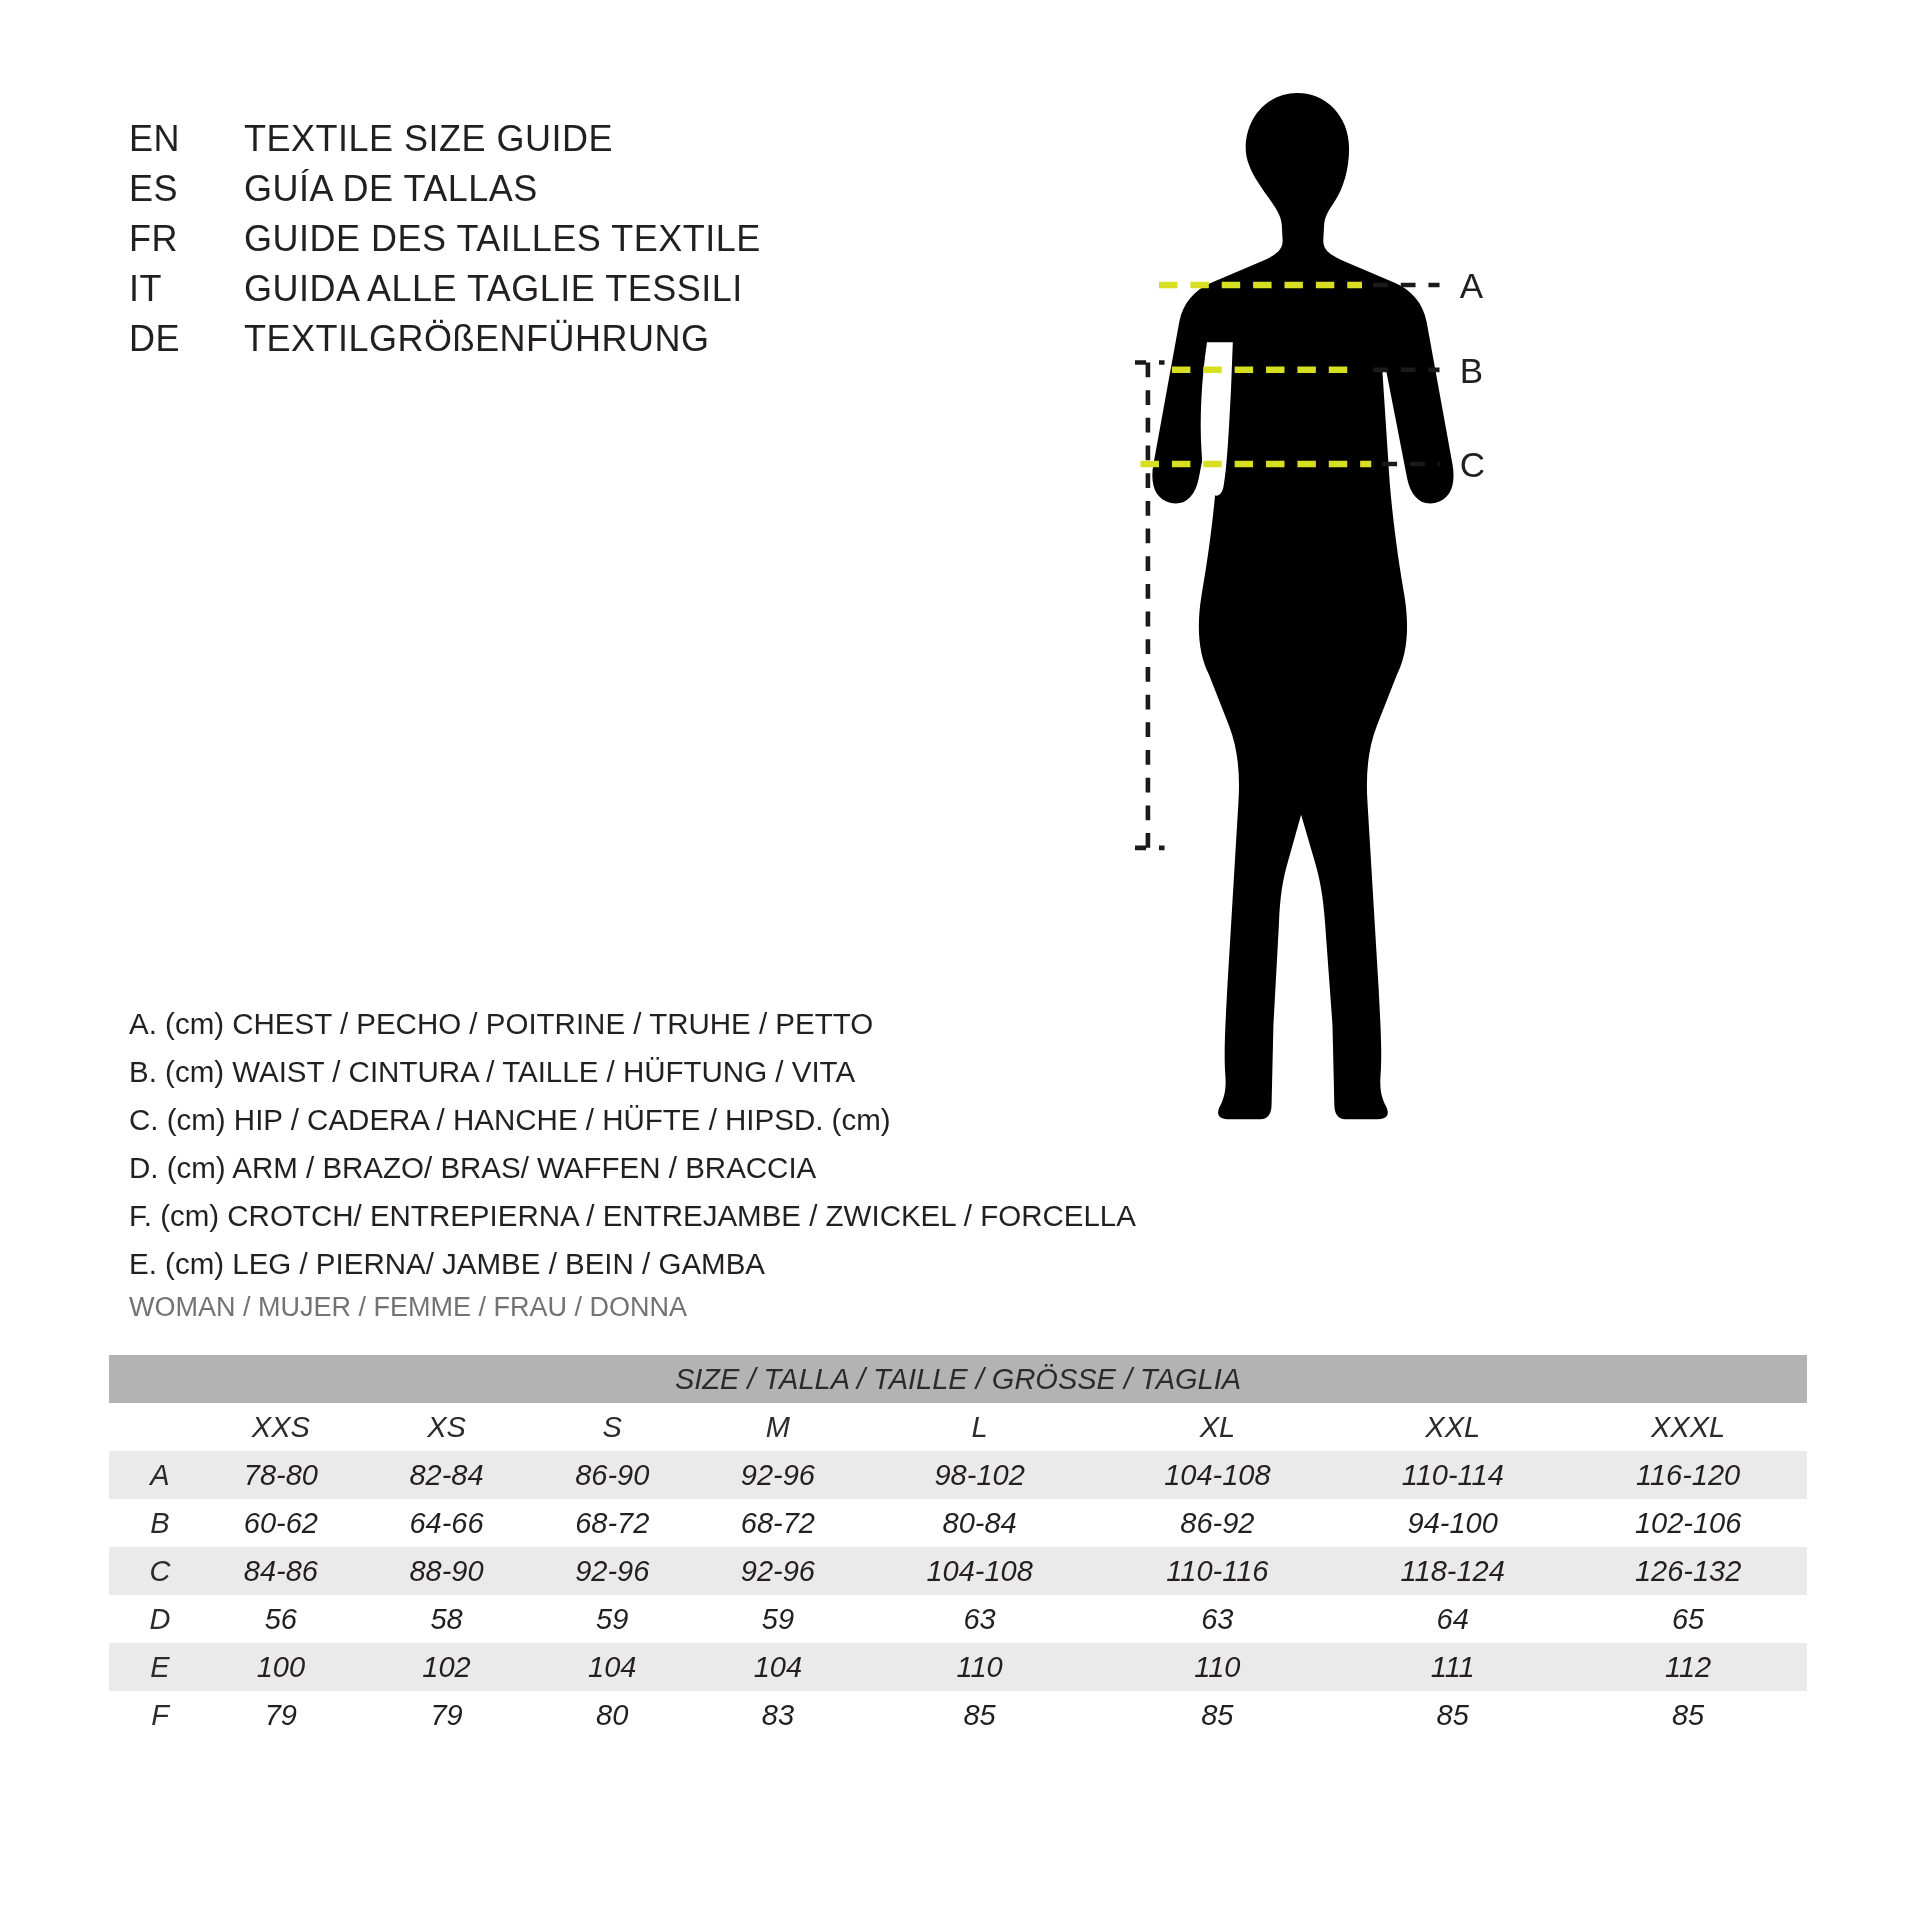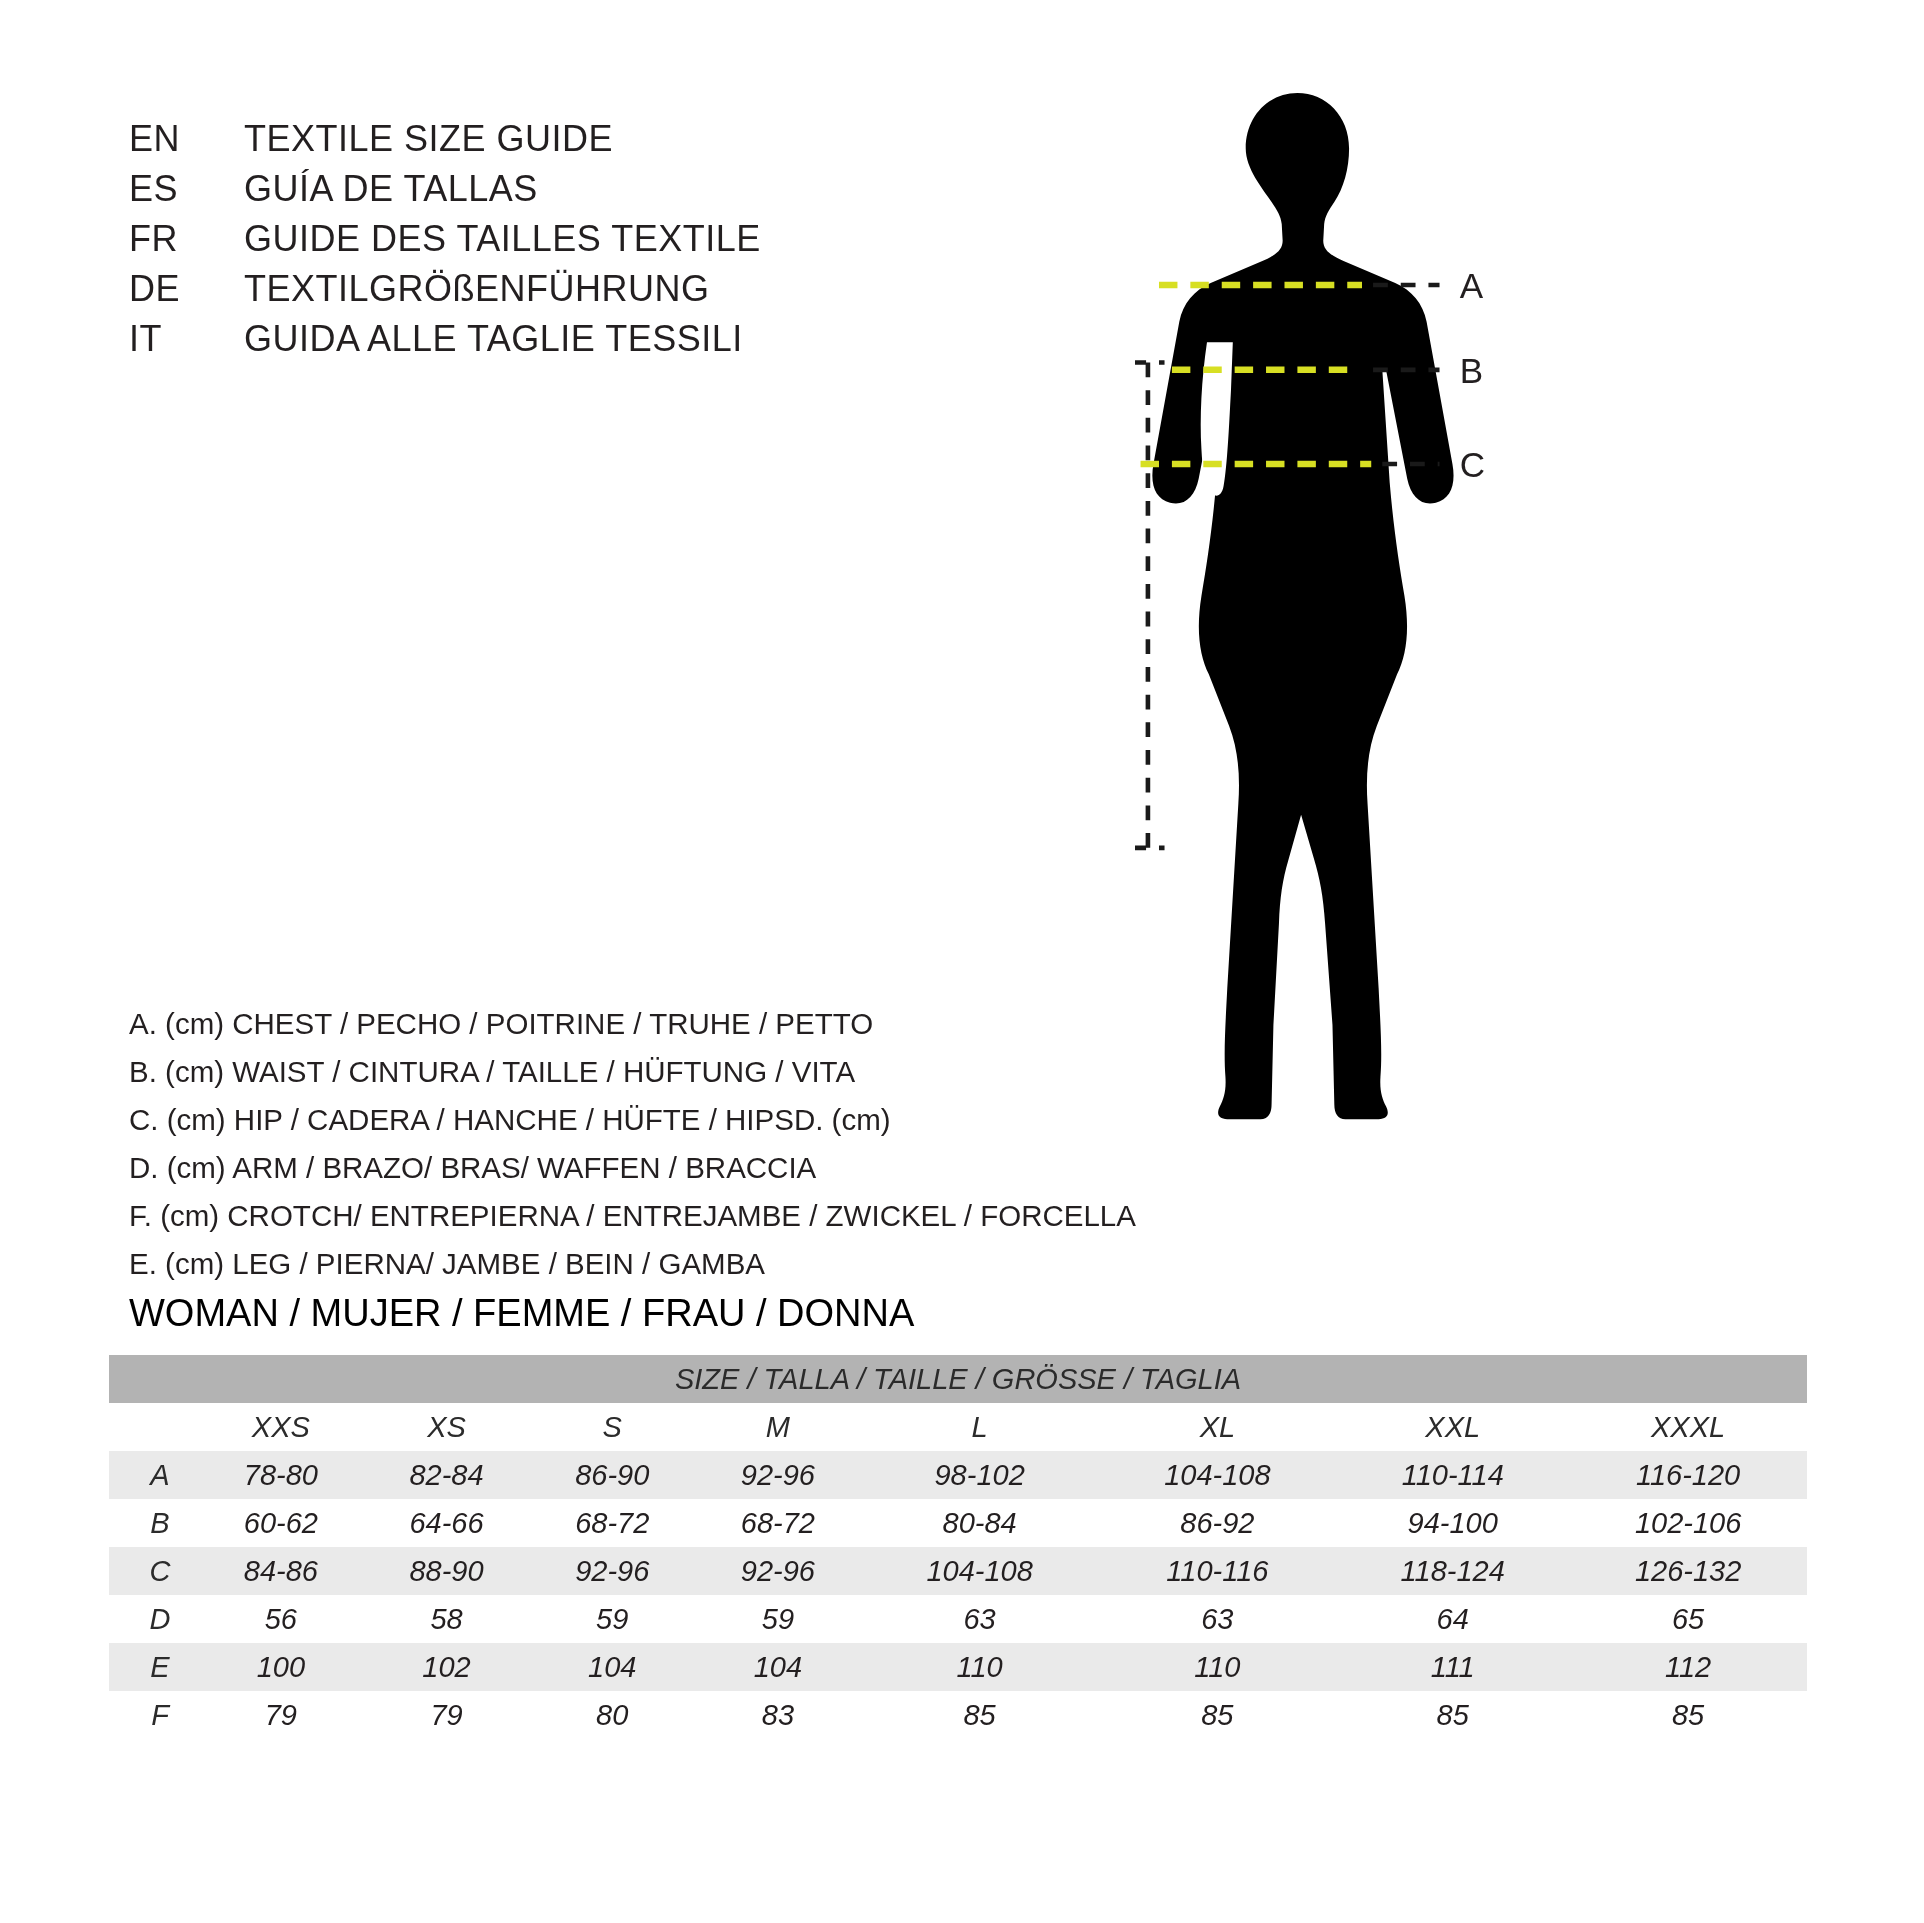--- a/index.html
+++ b/index.html
@@ -52,22 +52,22 @@
     line-height: 48px;
     color: #231f20;
     white-space: nowrap;
   }
 
   
   #gender-caption {
     position: absolute;
     left: 129px;
     top: 1292px;
-    font-size: 38px;
-    color: #000000;
+    font-size: 27px;
+    color: #737373;
     white-space: nowrap;
   }
 
   
   #figure-area {
     position: absolute;
     left: 1135px;
     top: 65px;
     width: 729px;
     height: 1108px;
@@ -134,26 +134,26 @@
   </div>
   <div class="title-row">
     <span class="title-lang">ES</span>
     <span class="title-text">GUÍA DE TALLAS</span>
   </div>
   <div class="title-row">
     <span class="title-lang">FR</span>
     <span class="title-text">GUIDE DES TAILLES TEXTILE</span>
   </div>
   <div class="title-row">
+    <span class="title-lang">IT</span>
+    <span class="title-text">GUIDA ALLE TAGLIE TESSILI</span>
+  </div>
+  <div class="title-row">
     <span class="title-lang">DE</span>
     <span class="title-text">TEXTILGRÖßENFÜHRUNG</span>
-  </div>
-  <div class="title-row">
-    <span class="title-lang">IT</span>
-    <span class="title-text">GUIDA ALLE TAGLIE TESSILI</span>
   </div>
 </div>
 
 <div id="legend-block">
   <div class="legend-row">A. (cm) CHEST / PECHO / POITRINE / TRUHE / PETTO</div>
   <div class="legend-row">B. (cm) WAIST / CINTURA / TAILLE / HÜFTUNG / VITA</div>
   <div class="legend-row">C. (cm) HIP / CADERA / HANCHE / HÜFTE / HIPSD. (cm)</div>
   <div class="legend-row">D. (cm) ARM / BRAZO/ BRAS/ WAFFEN / BRACCIA</div>
   <div class="legend-row">F. (cm) CROTCH/ ENTREPIERNA / ENTREJAMBE / ZWICKEL / FORCELLA</div>
   <div class="legend-row">E. (cm) LEG / PIERNA/ JAMBE / BEIN / GAMBA</div>

